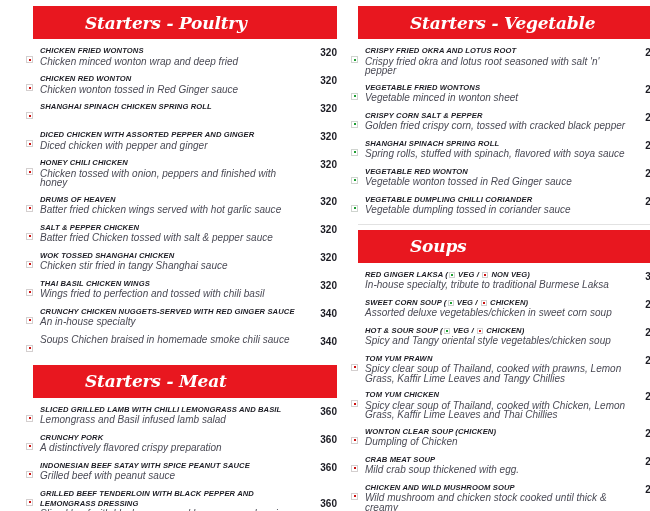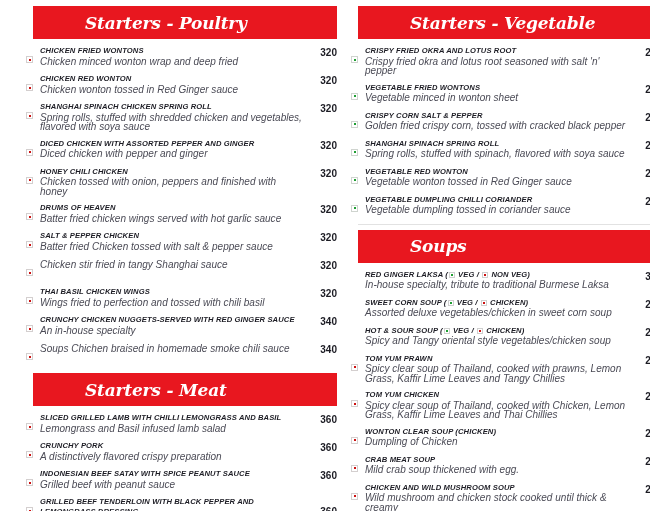--- a/index.html
+++ b/index.html
@@ -181,21 +181,20 @@
             <div class="item-body">
               <div class="item-title">CHICKEN RED WONTON</div>
               <div class="item-desc">Chicken wonton tossed in Red Ginger sauce</div>
             </div>
             <div class="item-price">320</div>
           </div>
           <div class="item">
             <div class="marker-cell"><span class="marker nonveg"></span></div>
             <div class="item-body">
               <div class="item-title">SHANGHAI SPINACH CHICKEN SPRING ROLL</div>
-              <div class="item-desc">Spring rolls, stuffed with shredded chicken and vegetables, flavored with soya sauce</div>
             </div>
             <div class="item-price">320</div>
           </div>
           <div class="item">
             <div class="marker-cell"><span class="marker nonveg"></span></div>
             <div class="item-body">
               <div class="item-title">DICED CHICKEN WITH ASSORTED PEPPER AND GINGER</div>
               <div class="item-desc">Diced chicken with pepper and ginger</div>
             </div>
             <div class="item-price">320</div>
@@ -220,20 +219,21 @@
             <div class="marker-cell"><span class="marker nonveg"></span></div>
             <div class="item-body">
               <div class="item-title">SALT &amp; PEPPER CHICKEN</div>
               <div class="item-desc">Batter fried Chicken tossed with salt &amp; pepper sauce</div>
             </div>
             <div class="item-price">320</div>
           </div>
           <div class="item">
             <div class="marker-cell"><span class="marker nonveg"></span></div>
             <div class="item-body">
+              <div class="item-title">WOK TOSSED SHANGHAI CHICKEN</div>
               <div class="item-desc">Chicken stir fried in tangy Shanghai sauce</div>
             </div>
             <div class="item-price">320</div>
           </div>
           <div class="item">
             <div class="marker-cell"><span class="marker nonveg"></span></div>
             <div class="item-body">
               <div class="item-title">THAI BASIL CHICKEN WINGS</div>
               <div class="item-desc">Wings fried to perfection and tossed with chili basil</div>
             </div>

